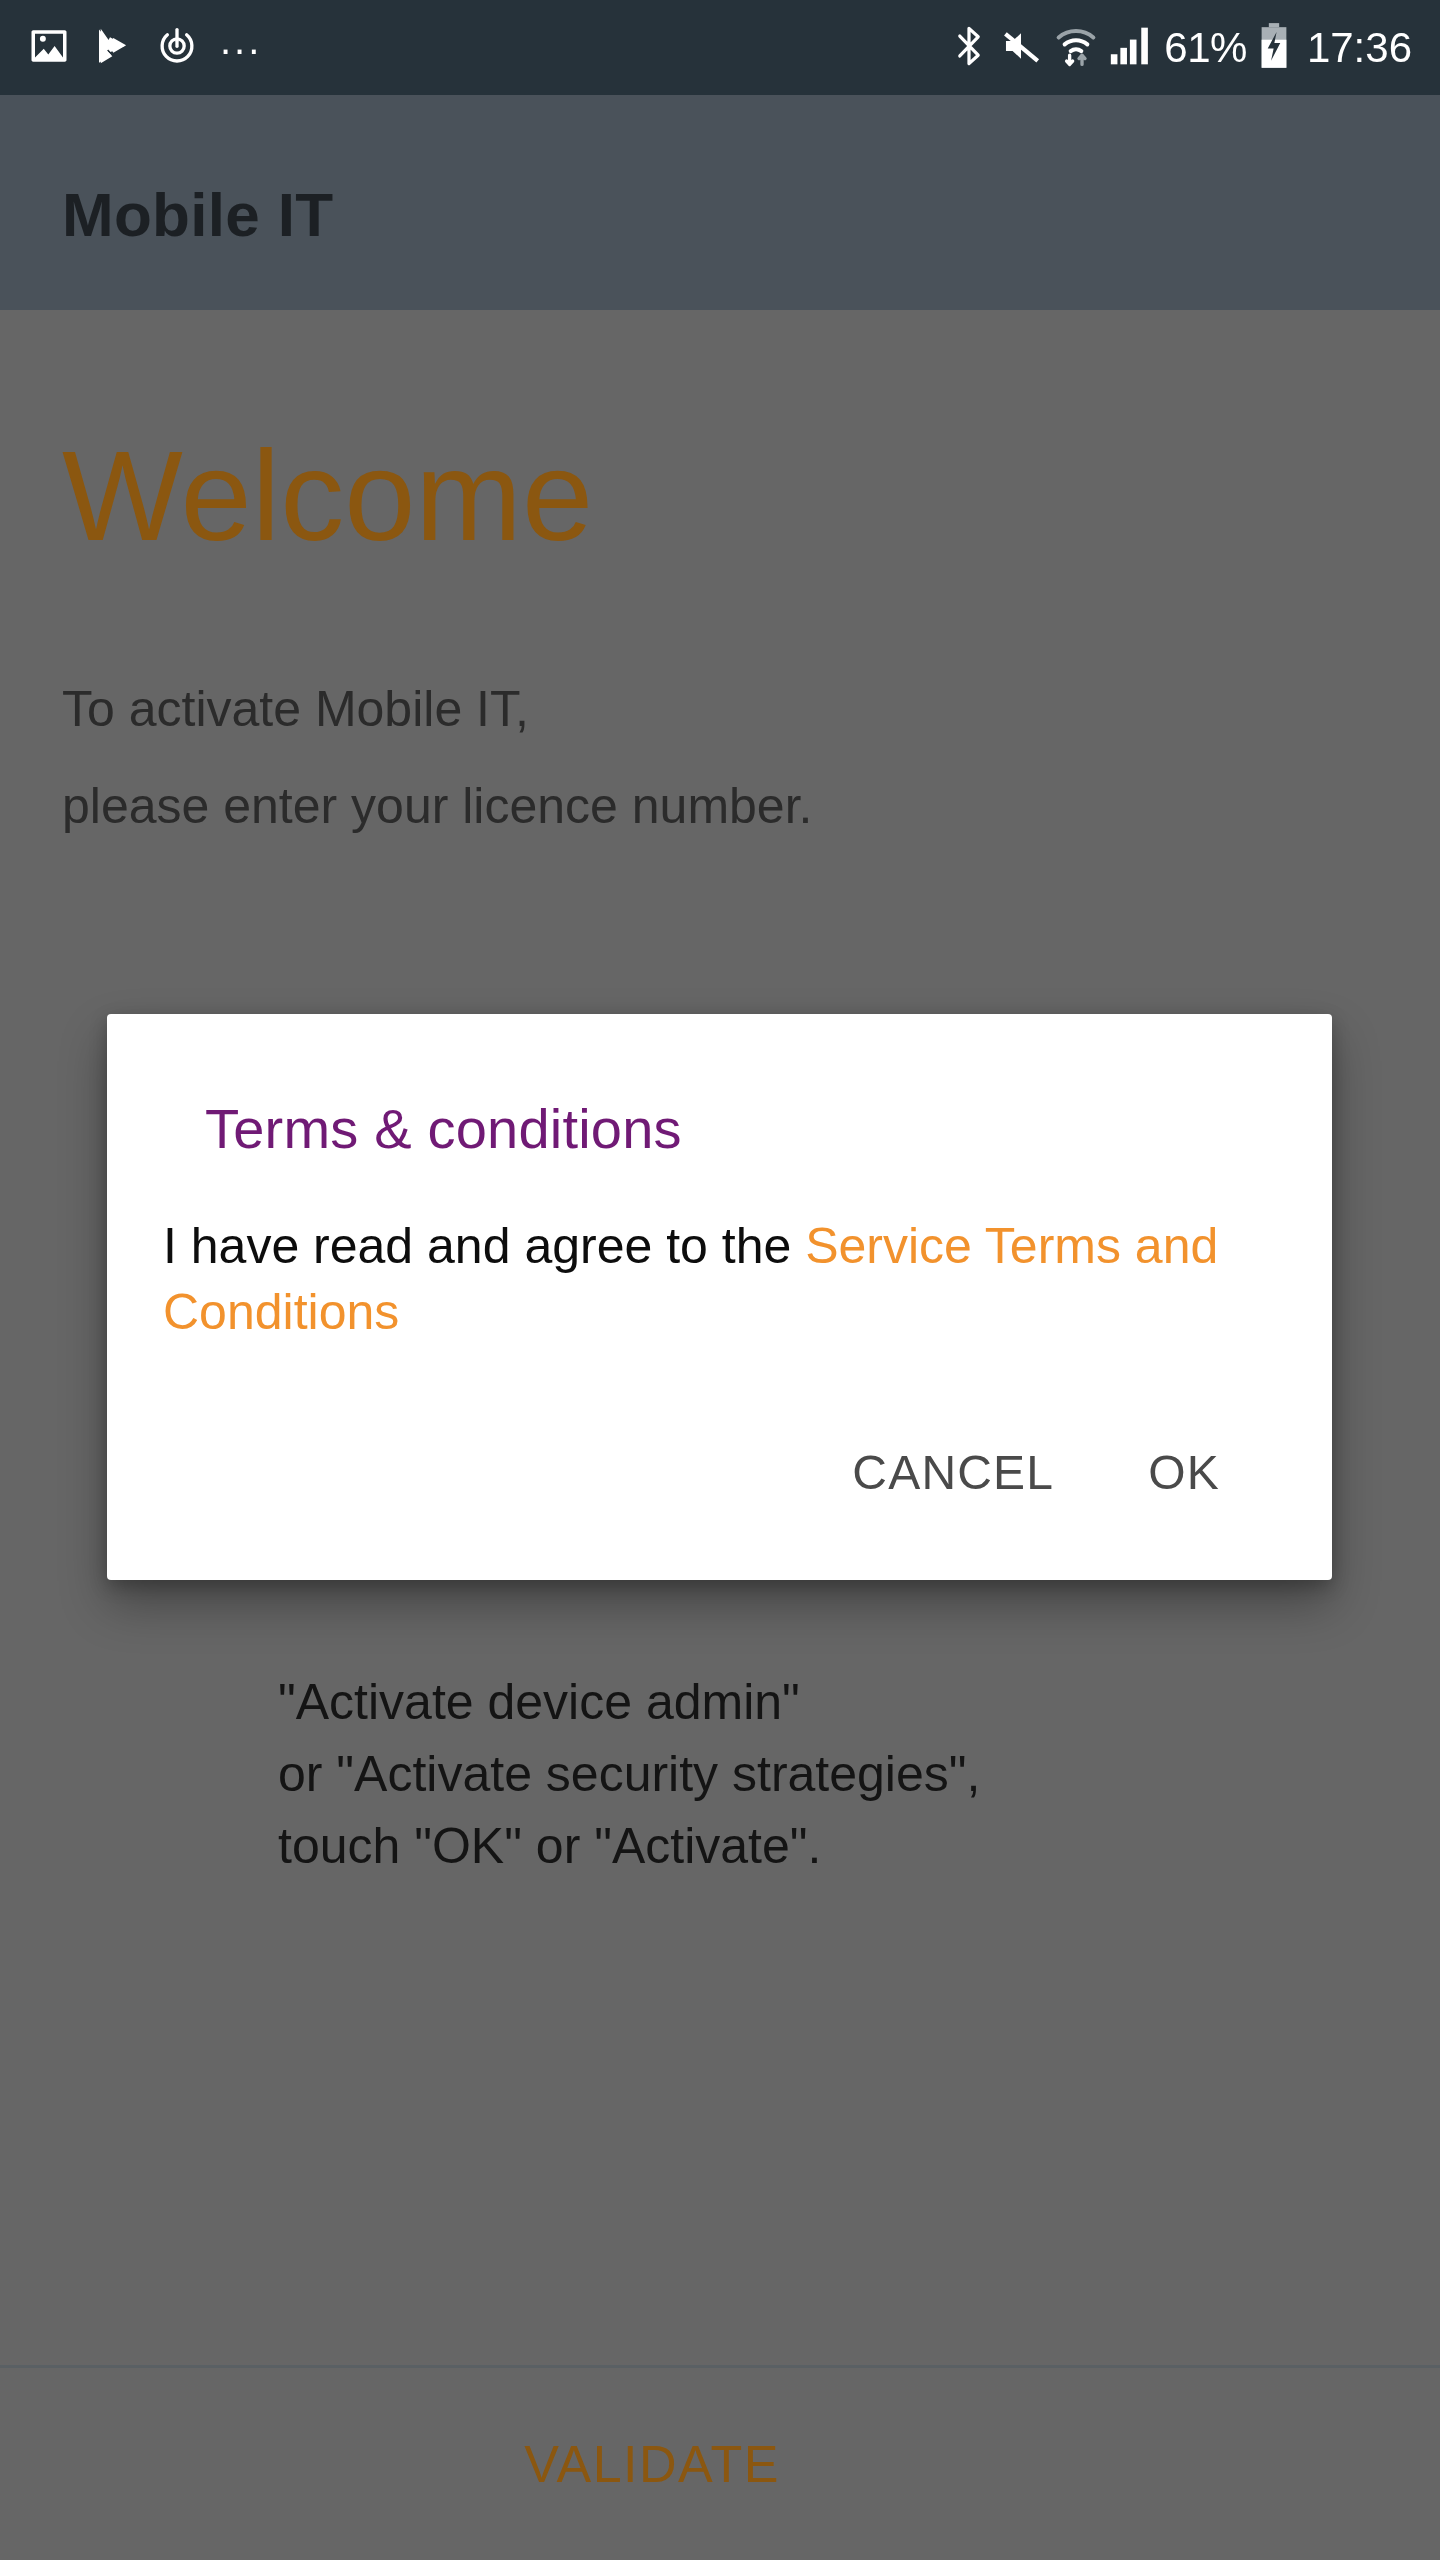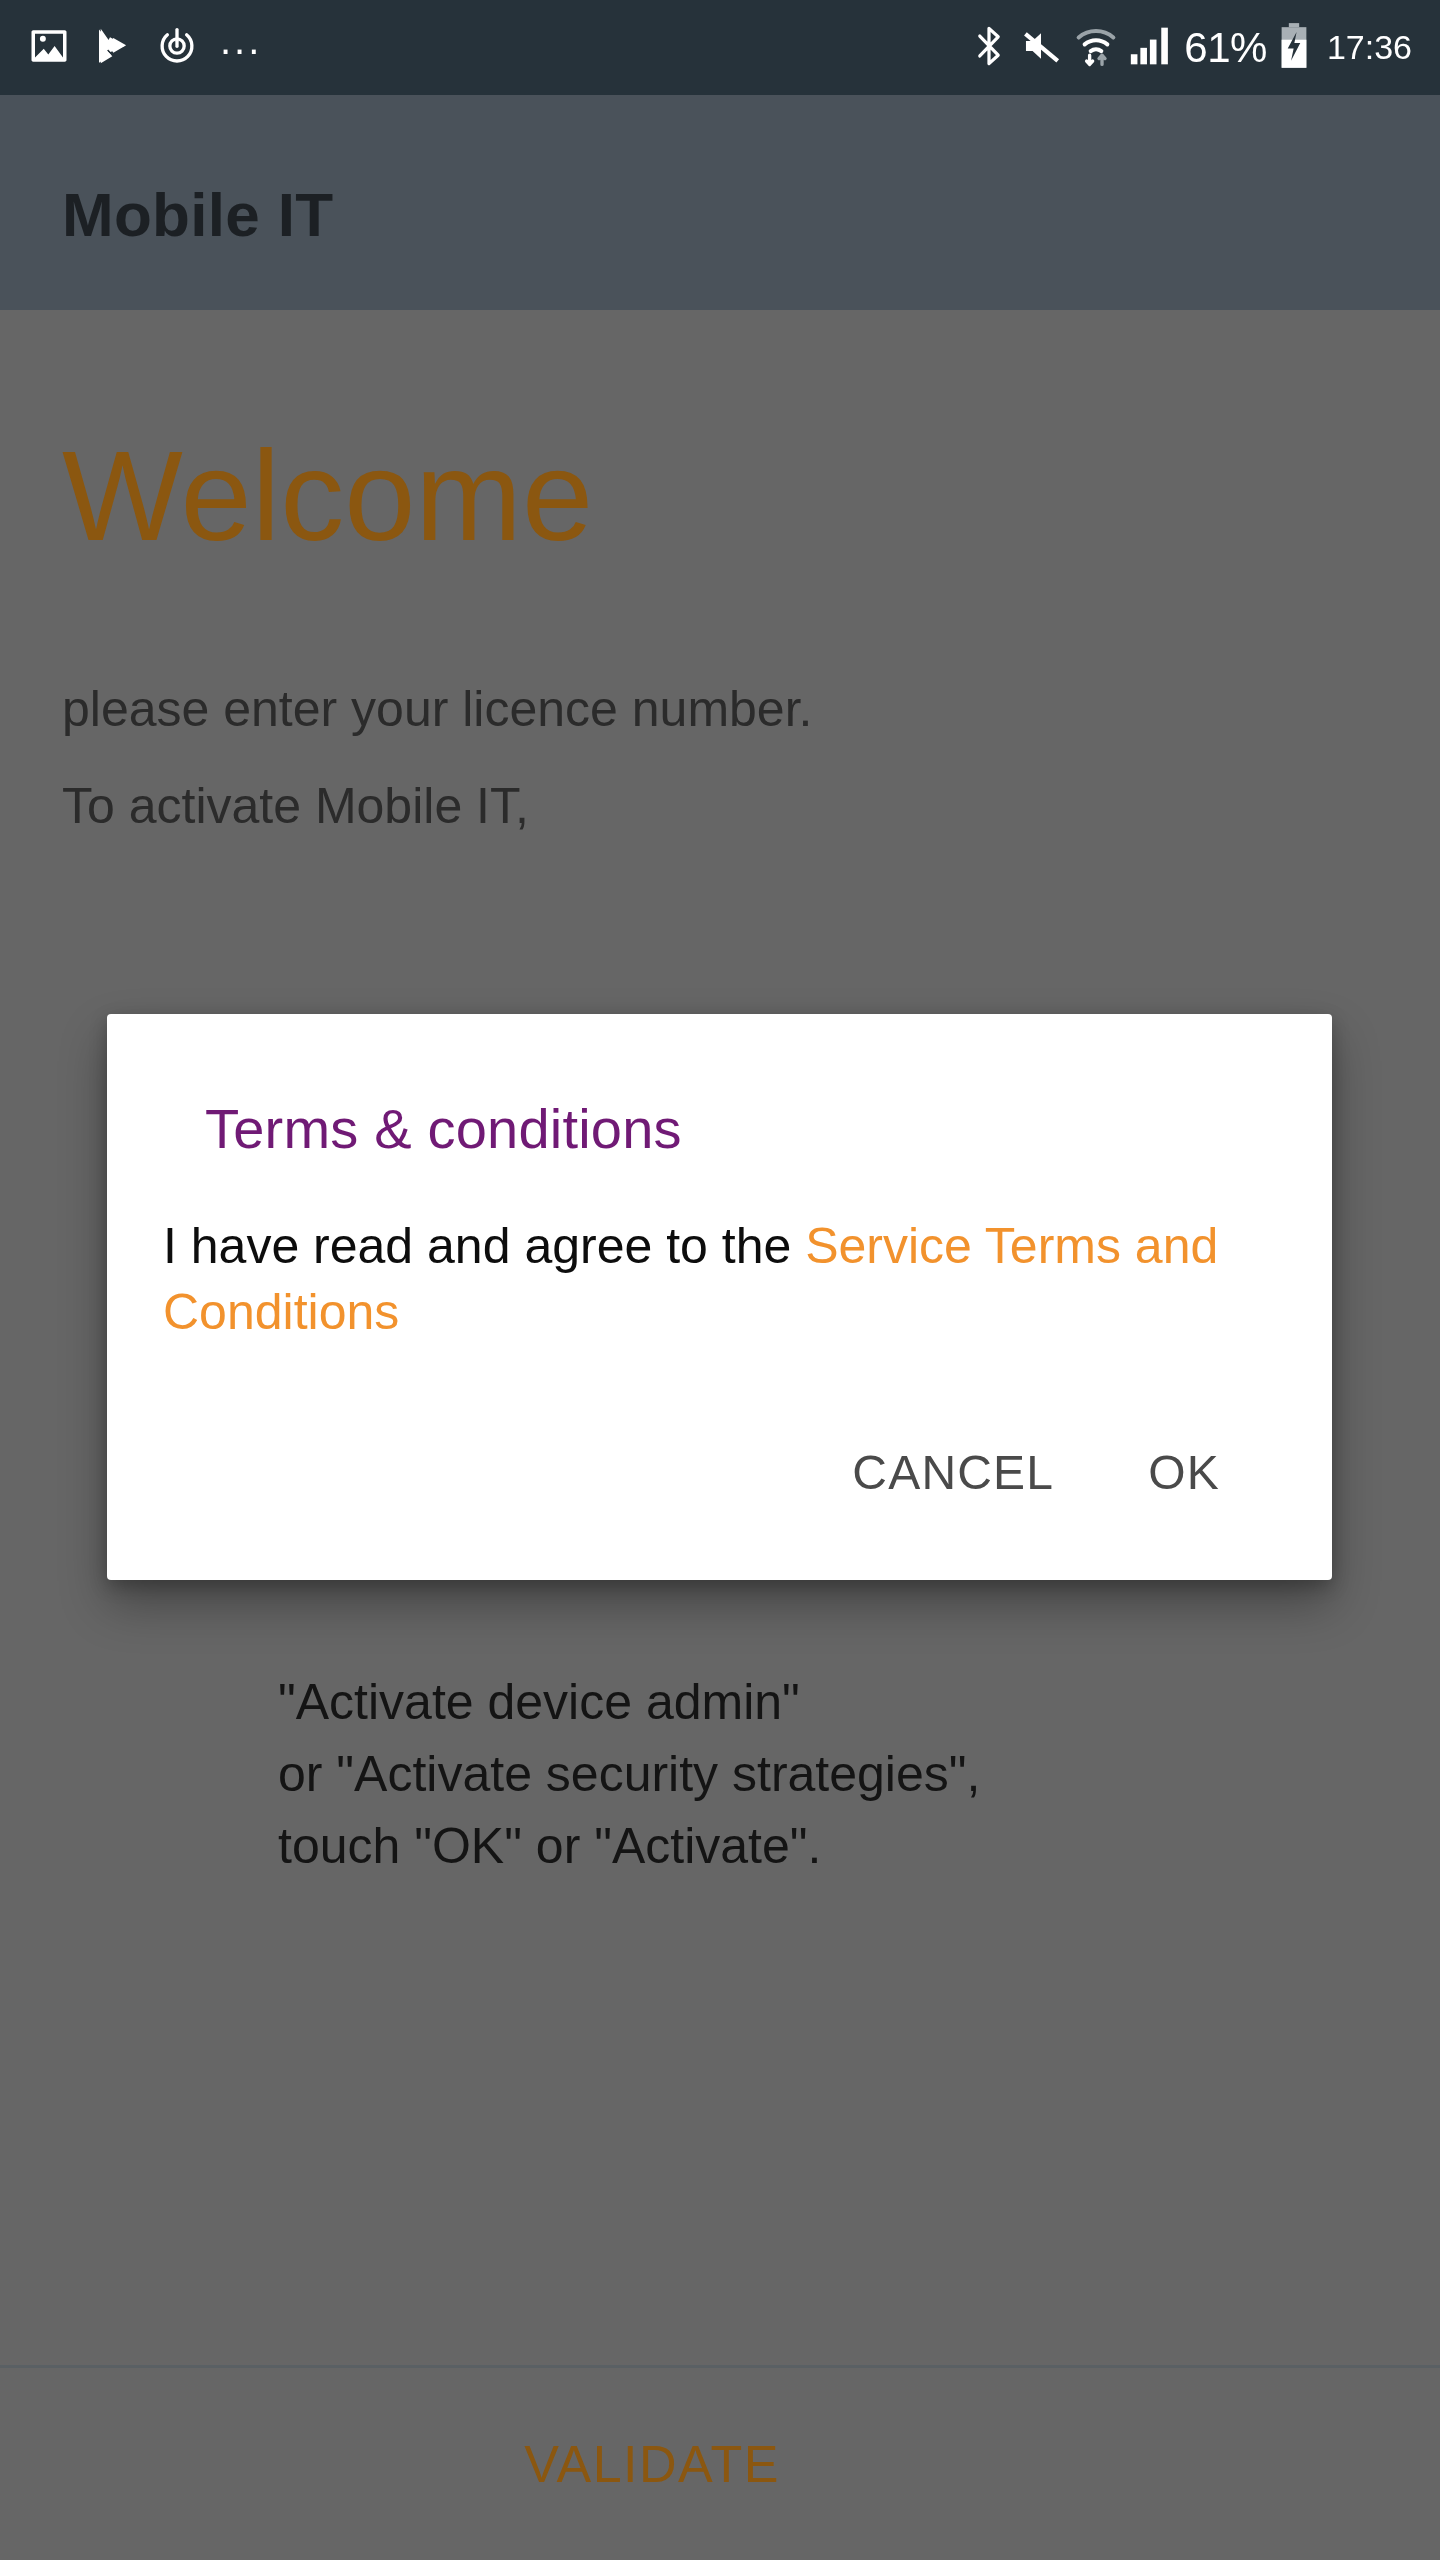--- a/index.html
+++ b/index.html
@@ -16,21 +16,21 @@
     position:absolute; left:0; top:0; width:1440px; height:95px;
     background:#26323a; display:flex; align-items:center;
     padding:0 28px; color:#ffffff;
   }
   .sb-left { display:flex; align-items:center; gap:22px; }
   .sb-right { display:flex; align-items:center; gap:10px; margin-left:auto; }
   .sb-ico { display:block; }
   .sb-dots { font-size:40px; line-height:20px; letter-spacing:3px; color:#ffffff;
              position:relative; top:-8px; }
   .sb-pct { font-size:42px; font-weight:400; letter-spacing:-0.5px; }
-  .sb-clock { font-size:34px; font-weight:400; letter-spacing:0px; margin-left:6px; }
+  .sb-clock { font-size:42px; font-weight:400; letter-spacing:0px; margin-left:6px; }
 
   
   .actionbar {
     position:absolute; left:0; top:95px; width:1440px; height:215px;
     background:#4a525a;
     padding-left:31px;
   }
   .actionbar .title {
     position:absolute; left:62px; top:84px;
     font-size:62px; font-weight:700; color:#1c2024; letter-spacing:0.3px;
@@ -166,22 +166,22 @@
     </div>
   </div>
 
   <div class="actionbar">
     <div class="title">Mobile IT</div>
   </div>
 
   <div class="content">
     <div class="welcome">Welcome</div>
     <div class="subtitle">
+      <div>To activate Mobile IT,</div>
       <div>please enter your licence number.</div>
-      <div>To activate Mobile IT,</div>
     </div>
     <div class="admin-note">
       <div>"Activate device admin"</div>
       <div>or "Activate security strategies",</div>
       <div>touch "OK" or "Activate".</div>
     </div>
   </div>
 
   <div class="divider"></div>
   <div class="validate">VALIDATE</div>

